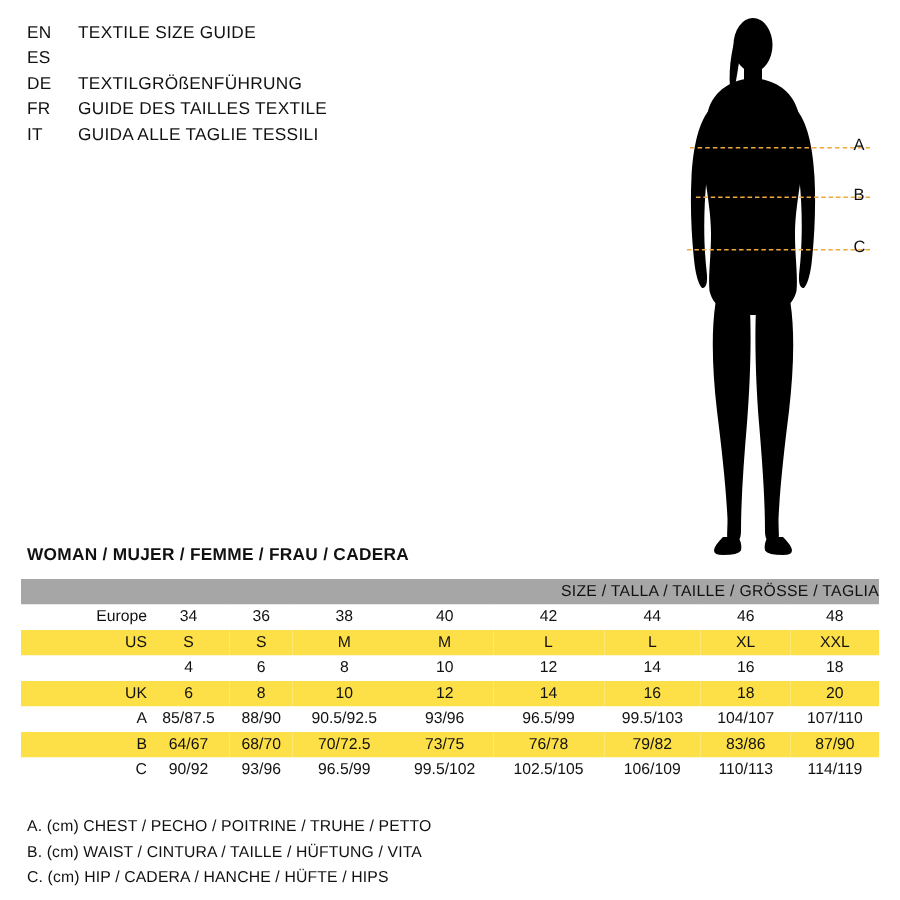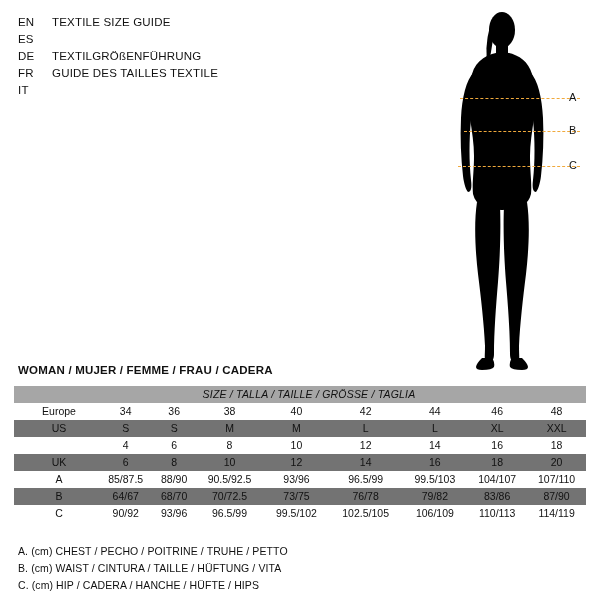--- a/index.html
+++ b/index.html
@@ -92,34 +92,33 @@
     color: #111;
   }
   .size-table td {
     padding: 0;
     height: 17px;
     line-height: 17px;
     text-align: center;
     white-space: nowrap;
   }
   .size-table td.rowlabel {
-    text-align: center;
+    text-align: right;
     padding-left: 6px;
     width: 78px;
   }
   .row-header td {
     background: #a6a6a6;
     font-weight: normal;
-    text-align: center;
+    text-align: right;
     padding-left: 18px;
     letter-spacing: 0.2px;
-    font-style: italic;
   }
   .row-shade td {
-    background: #737373;
+    background: #fde047;
   }
   .row-plain td {
     background: #ffffff;
   }
 
   
   .footnotes {
     position: absolute;
     top: 543px;
     left: 18px;
@@ -150,20 +149,21 @@
     <div class="lang-row">
       <span class="lang-code">DE</span>
       <span class="lang-title">TEXTILGRÖßENFÜHRUNG</span>
     </div>
     <div class="lang-row">
       <span class="lang-code">FR</span>
       <span class="lang-title">GUIDE DES TAILLES TEXTILE</span>
     </div>
     <div class="lang-row">
       <span class="lang-code">IT</span>
+      <span class="lang-title">GUIDA ALLE TAGLIE TESSILI</span>
     </div>
   </div>
 
   <div class="figure-area">
     <svg class="figure-svg" width="160" height="370" viewBox="0 0 160 370">
       <g fill="#000000">
 
         <ellipse cx="72" cy="24" rx="13" ry="18"></ellipse>
 
         <rect x="66" y="38" width="12" height="12"></rect>

